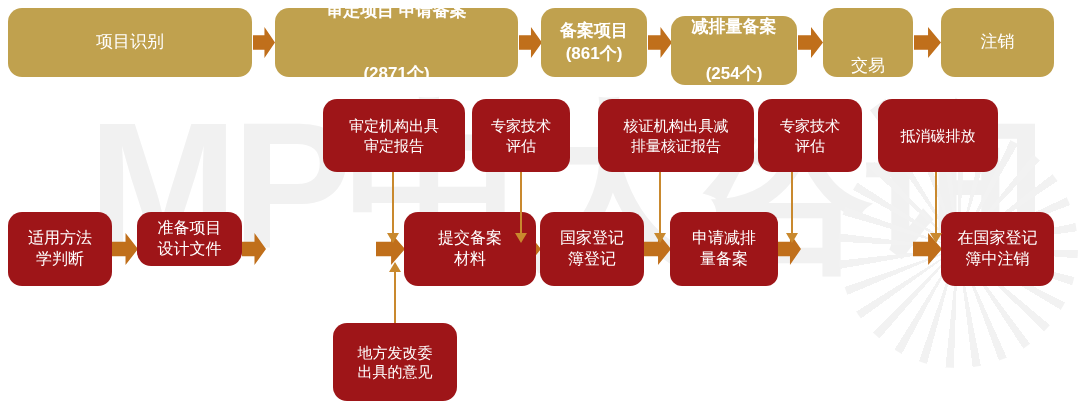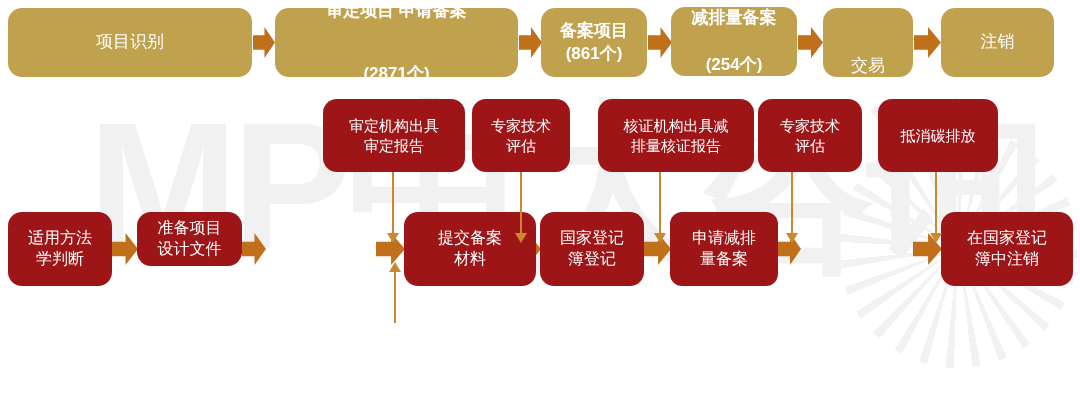--- a/index.html
+++ b/index.html
@@ -65,21 +65,21 @@
     <span class="count">(2871个)</span>
   </div>
   <div class="harrow" style="left:519px;top:27px;width:23px;height:31px;"></div>
 
   <div class="box gold bold" style="left:541px;top:8px;width:106px;height:69px;border-radius:14px;">
     <span>备案项目</span>
     <span class="count">(861个)</span>
   </div>
   <div class="harrow" style="left:648px;top:27px;width:24px;height:31px;"></div>
 
-  <div class="box gold bold" style="left:671px;top:7px;width:126px;height:69px;gap:25px;">
+  <div class="box gold bold" style="left:671px;top:16px;width:126px;height:69px;gap:25px;">
     <span>减排量备案</span>
     <span class="count">(254个)</span>
   </div>
   <div class="harrow" style="left:798px;top:27px;width:25px;height:31px;"></div>
 
   <div class="box gold" style="left:823px;top:8px;width:90px;height:69px;justify-content:flex-end;">
     <span>交易</span>
   </div>
   <div class="harrow" style="left:914px;top:27px;width:27px;height:31px;"></div>
 
@@ -149,22 +149,26 @@
   <div class="harrow" style="left:644px;top:233px;width:27px;height:32px;"></div>
 
   <div class="box red" style="left:670px;top:212px;width:108px;height:74px;border-radius:12px;">
     <span>申请减排
 量备案</span>
   </div>
   <div class="harrow" style="left:778px;top:233px;width:23px;height:32px;"></div>
 
   <div class="harrow" style="left:913px;top:233px;width:29px;height:32px;"></div>
 
-  <div class="box red" style="left:941px;top:212px;width:132px;height:74px;">
+  <div class="box red" style="left:941px;top:212px;width:113px;height:74px;">
     <span>在国家登记
 簿中注销</span>
   </div>
 
   <div class="vhead-up" style="left:389px;top:262px;"></div>
   <div class="vline" style="left:394px;top:272px;height:51px;"></div>
 
+  <div class="box red aux" style="left:333px;top:323px;width:124px;height:78px;">
+    <span>地方发改委
+出具的意见</span>
+  </div>
 
 </div>
 
 </body></html>

